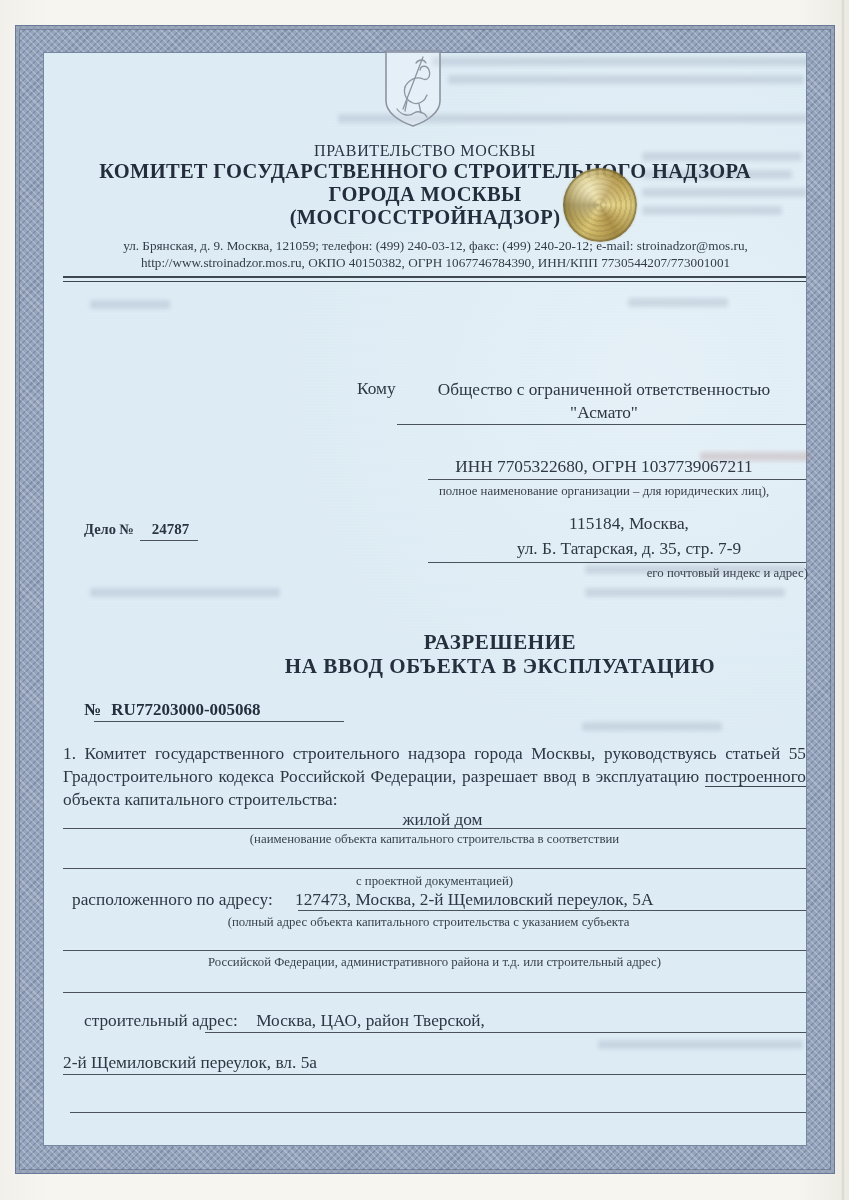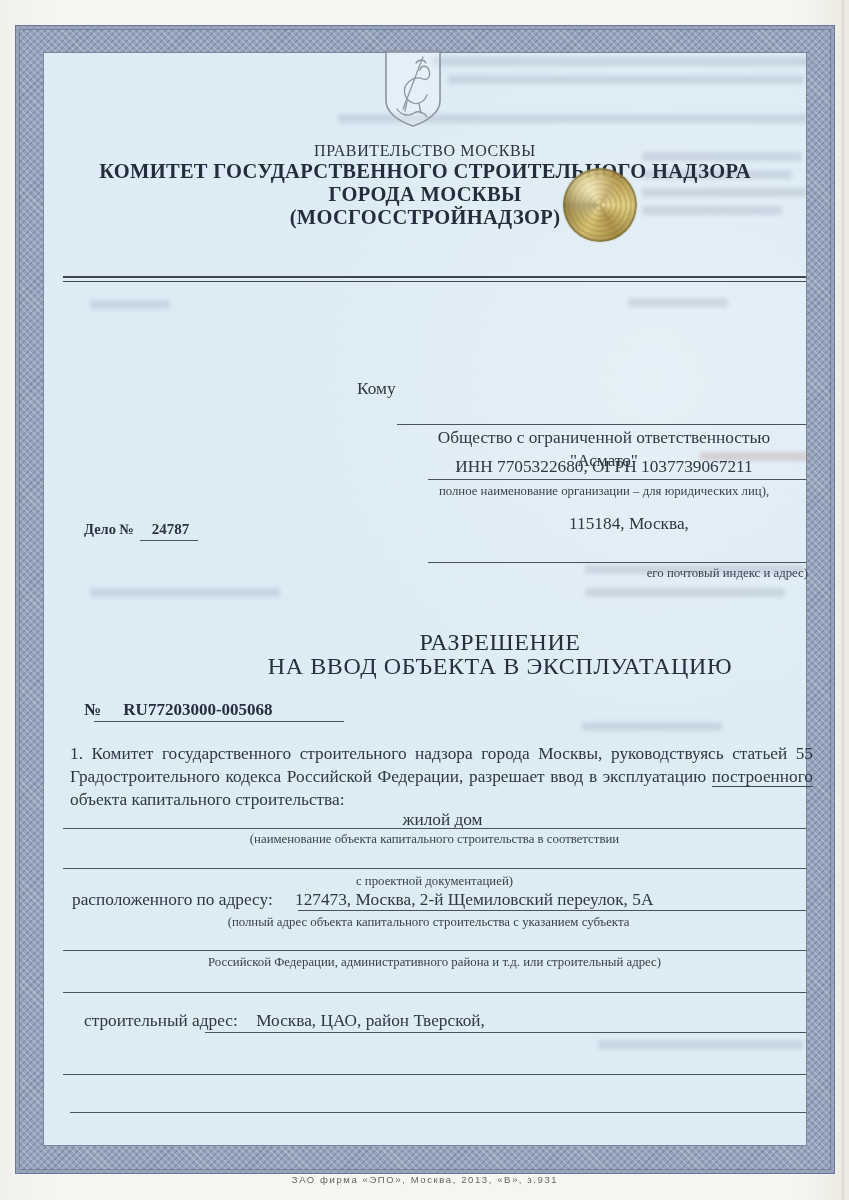--- a/index.html
+++ b/index.html
@@ -28,21 +28,21 @@
     border:1px solid #76879f;
   }
   .abs{position:absolute;}
   .ctr{text-align:center; white-space:nowrap;}
   .rule{position:absolute; height:1px; background:#4a525c;}
   .cap{font-size:12.8px; color:#39414d;}
   .bt{font-size:17.3px; color:#2e3744;}
   .gov{font-size:16px; letter-spacing:.6px; color:#2b3442;}
   .committee{font-size:20.5px; font-weight:bold; letter-spacing:.3px; color:#232d3c; line-height:23px;}
   .contact{font-size:13.2px; line-height:16.5px; color:#333c49;}
-  .title-l{font-size:24px; font-weight:normal; letter-spacing:.6px; color:#252f3e; line-height:24px;}
+  .title-l{font-size:21px; font-weight:bold; letter-spacing:.6px; color:#252f3e; line-height:24px;}
   .permitnum{font-size:17px; font-weight:bold; color:#252f3e;}
   .para{ text-align:justify; line-height:23.2px;}
   .u-inline{border-bottom:1px solid #3f4751;}
   .bleed{position:absolute; height:9px; background:#8e9cb0; opacity:.28; filter:blur(2px); border-radius:2px;}
   .bleed2{position:absolute; height:9px; background:#b08a8a; opacity:.3; filter:blur(2px); border-radius:2px;}
   .seal{
     position:absolute; left:563px; top:168px; width:74px; height:74px; border-radius:50%;
     background:
       radial-gradient(circle at 35% 30%, rgba(255,255,240,.55), rgba(255,255,255,0) 45%),
       repeating-radial-gradient(circle at 50% 50%, rgba(120,100,40,.22) 0 2px, rgba(0,0,0,0) 2px 5px),
@@ -96,58 +96,63 @@
 
   <div class="abs ctr" style="left:40px; top:142px; width:770px;">
     <div class="gov">ПРАВИТЕЛЬСТВО МОСКВЫ</div>
     <div class="committee">КОМИТЕТ ГОСУДАРСТВЕННОГО СТРОИТЕЛЬНОГО НАДЗОРА</div>
     <div class="committee">ГОРОДА МОСКВЫ</div>
     <div class="committee">(МОСГОССТРОЙНАДЗОР)</div>
   </div>
 
   <div class="seal"></div>
 
+  <div class="abs ctr contact" style="left:63px; top:238px; width:745px;">
+    <div>ул. Брянская, д. 9. Москва, 121059; телефон: (499) 240-03-12, факс: (499) 240-20-12; e-mail: stroinadzor@mos.ru,</div>
+    <div>http://www.stroinadzor.mos.ru, ОКПО 40150382, ОГРН 1067746784390, ИНН/КПП 7730544207/773001001</div>
+  </div>
   <div class="rule" style="left:63px; top:276px; width:743px; height:2px; background:#3e4650;"></div>
   <div class="rule" style="left:63px; top:281px; width:743px; background:#3e4650;"></div>
 
   <span class="abs bt" style="left:357px; top:379px;">Кому</span>
-  <div class="abs ctr bt" style="left:398px; top:378px; width:412px; line-height:23px;margin-top:48px;">
+  <div class="abs ctr bt" style="left:398px; top:378px; width:412px; line-height:23px;">
     <div>Общество с ограниченной ответственностью</div>
     <div>"Асмато"</div>
   </div>
   <div class="rule" style="left:397px; top:424px; width:409px;"></div>
 
   <div class="abs ctr bt" style="left:398px; top:457px; width:412px;">ИНН 7705322680, ОГРН 1037739067211</div>
   <div class="rule" style="left:428px; top:479px; width:378px;"></div>
   <div class="abs ctr cap" style="left:398px; top:484px; width:412px;">полное наименование организации – для юридических лиц),</div>
 
   <div class="abs" style="left:84px; top:521px; font-size:14.5px; font-weight:bold; color:#2b3442;">
     <span>Дело №</span>
     <span style="margin-left:14px; font-size:15px;">24787</span>
   </div>
   <div class="rule" style="left:140px; top:540px; width:58px;"></div>
 
   <div class="abs ctr bt" style="left:440px; top:512px; width:378px; line-height:24.5px;">
     <div>115184, Москва,</div>
+    <div>ул. Б. Татарская, д. 35, стр. 7-9</div>
   </div>
   <div class="rule" style="left:428px; top:562px; width:378px;"></div>
   <div class="abs ctr cap" style="left:430px; top:566px; width:378px;text-align:right;">его почтовый индекс и адрес)</div>
 
   <div class="abs ctr" style="left:190px; top:630px; width:620px;">
     <div class="title-l">РАЗРЕШЕНИЕ</div>
     <div class="title-l">НА ВВОД ОБЪЕКТА В ЭКСПЛУАТАЦИЮ</div>
   </div>
 
   <div class="abs permitnum" style="left:84px; top:700px;">
     <span>№</span>
-    <span style="margin-left:18px;">RU77203000-005068</span>
+    <span style="margin-left:6px;">RU77203000-005068</span>
   </div>
   <div class="rule" style="left:94px; top:721px; width:250px;"></div>
 
-  <div class="abs bt para" style="left:70px; top:742px; width:743px;">
+  <div class="abs bt para" style="left:63px; top:742px; width:743px;">
     <span>1. Комитет государственного строительного надзора города Москвы, руководствуясь статьей 55 Градостроительного кодекса Российской Федерации, разрешает ввод в эксплуатацию</span>
     <span class="u-inline">построенного</span>
     <span>объекта капитального строительства:</span>
   </div>
 
   <div class="abs ctr bt" style="left:71px; top:810px; width:743px;">жилой дом</div>
   <div class="rule" style="left:63px; top:828px; width:743px;"></div>
   <div class="abs ctr cap" style="left:63px; top:832px; width:743px;">(наименование объекта капитального строительства в соответствии</div>
 
   <div class="rule" style="left:63px; top:868px; width:743px;"></div>
@@ -164,19 +169,19 @@
   <div class="abs ctr cap" style="left:63px; top:955px; width:743px;">Российской Федерации, административного района и т.д. или строительный адрес)</div>
 
   <div class="rule" style="left:63px; top:992px; width:743px;"></div>
 
   <div class="abs bt" style="left:84px; top:1011px;">
     <span>строительный адрес:</span>
     <span style="margin-left:14px;">Москва, ЦАО, район Тверской,</span>
   </div>
   <div class="rule" style="left:205px; top:1032px; width:601px;"></div>
 
+  <div class="abs bt" style="left:63px; top:1053px;">2-й Щемиловский переулок, вл. 5а</div>
   <div class="rule" style="left:63px; top:1074px; width:743px;"></div>
 
   <div class="rule" style="left:70px; top:1112px; width:736px;"></div>
 
-  <div class="footer">ЗАО фирма «ЭПО», Москва, 2013, «В», з.931</div>
 
 </div>
 
 </body></html>

